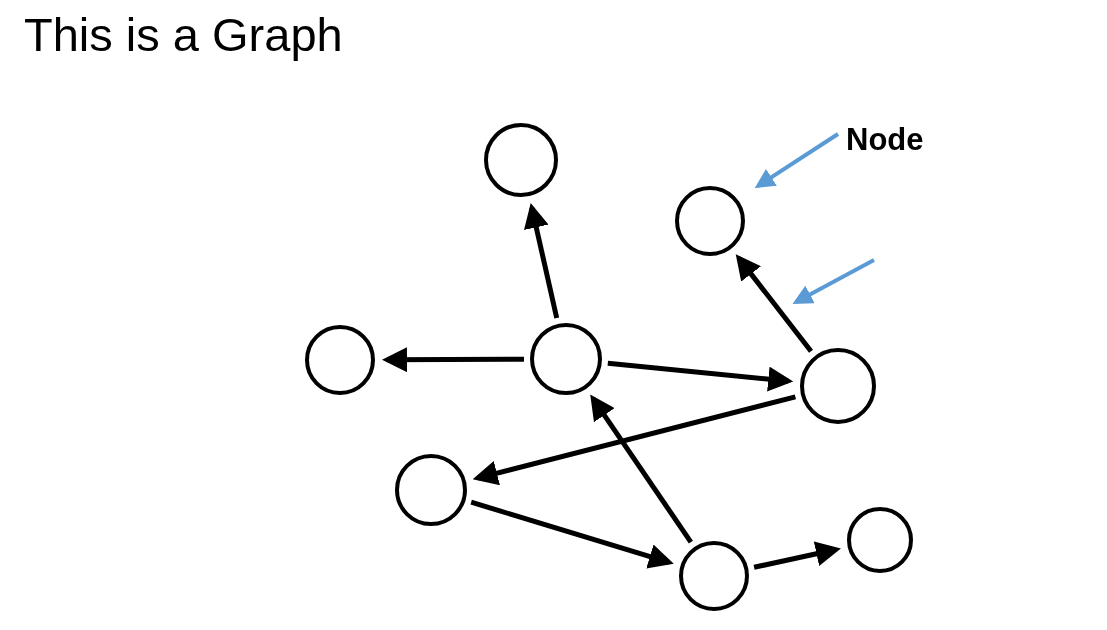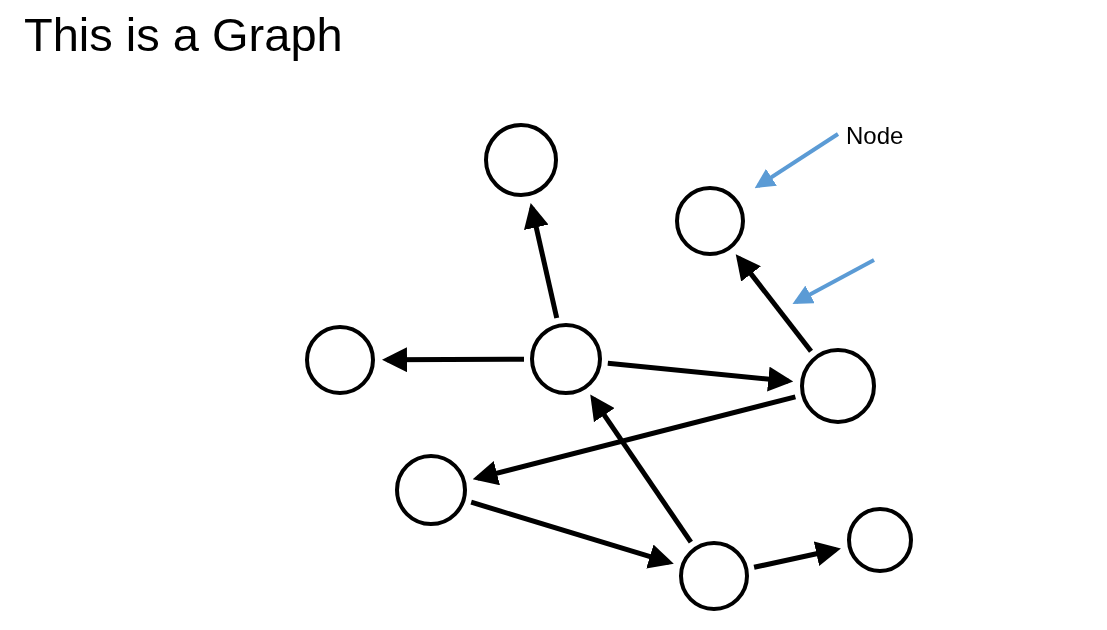--- a/index.html
+++ b/index.html
@@ -15,23 +15,24 @@
   .title {
     position: absolute;
     left: 24px;
     top: 8px;
     font-size: 47px;
     line-height: 1.15;
     color: #000000;
   }
   .label {
     position: absolute;
-    font-size: 24px;
+    font-size: 31px;
     color: #000000;
     white-space: nowrap;
+    font-weight: bold;
   }
   #node-label { left: 846px; top: 122px; }
   #rel-label  { left: 884px; top: 237px; }
   svg { position: absolute; left: 0; top: 0; }
 </style>
 </head>
 <body>
 
 <div class="stage">
   <svg id="graph-svg" width="1107" height="630" viewBox="0 0 1107 630">

